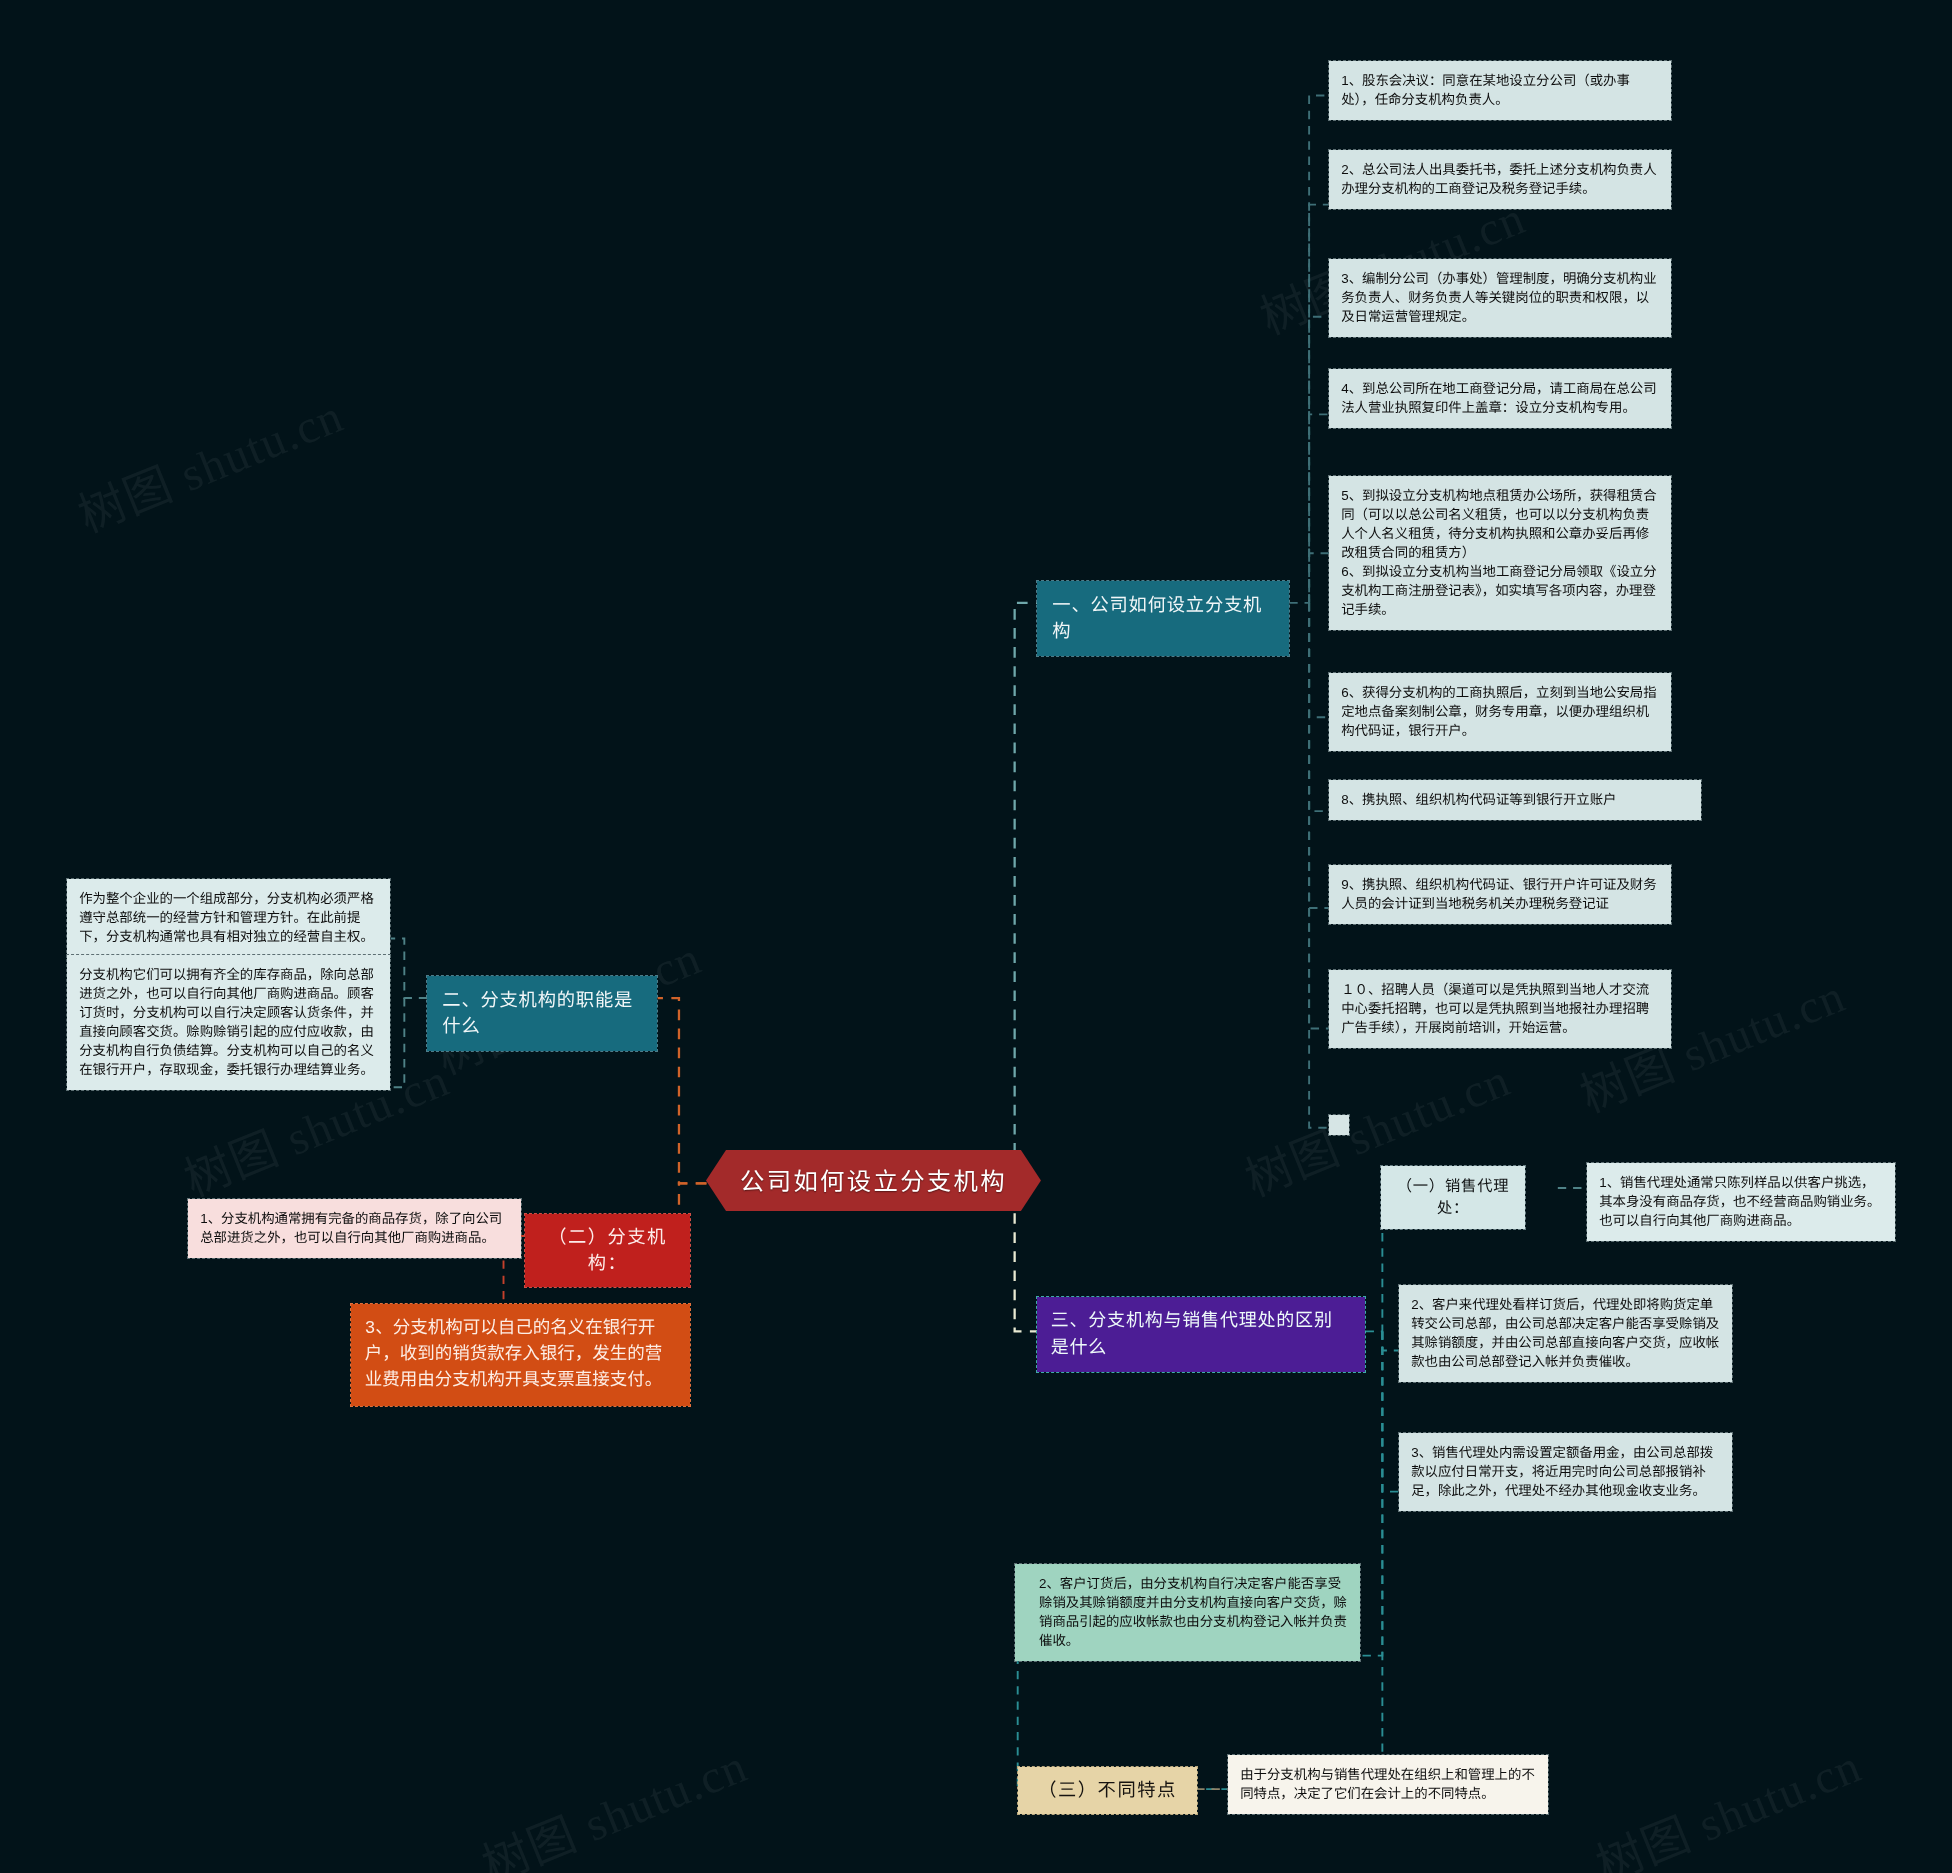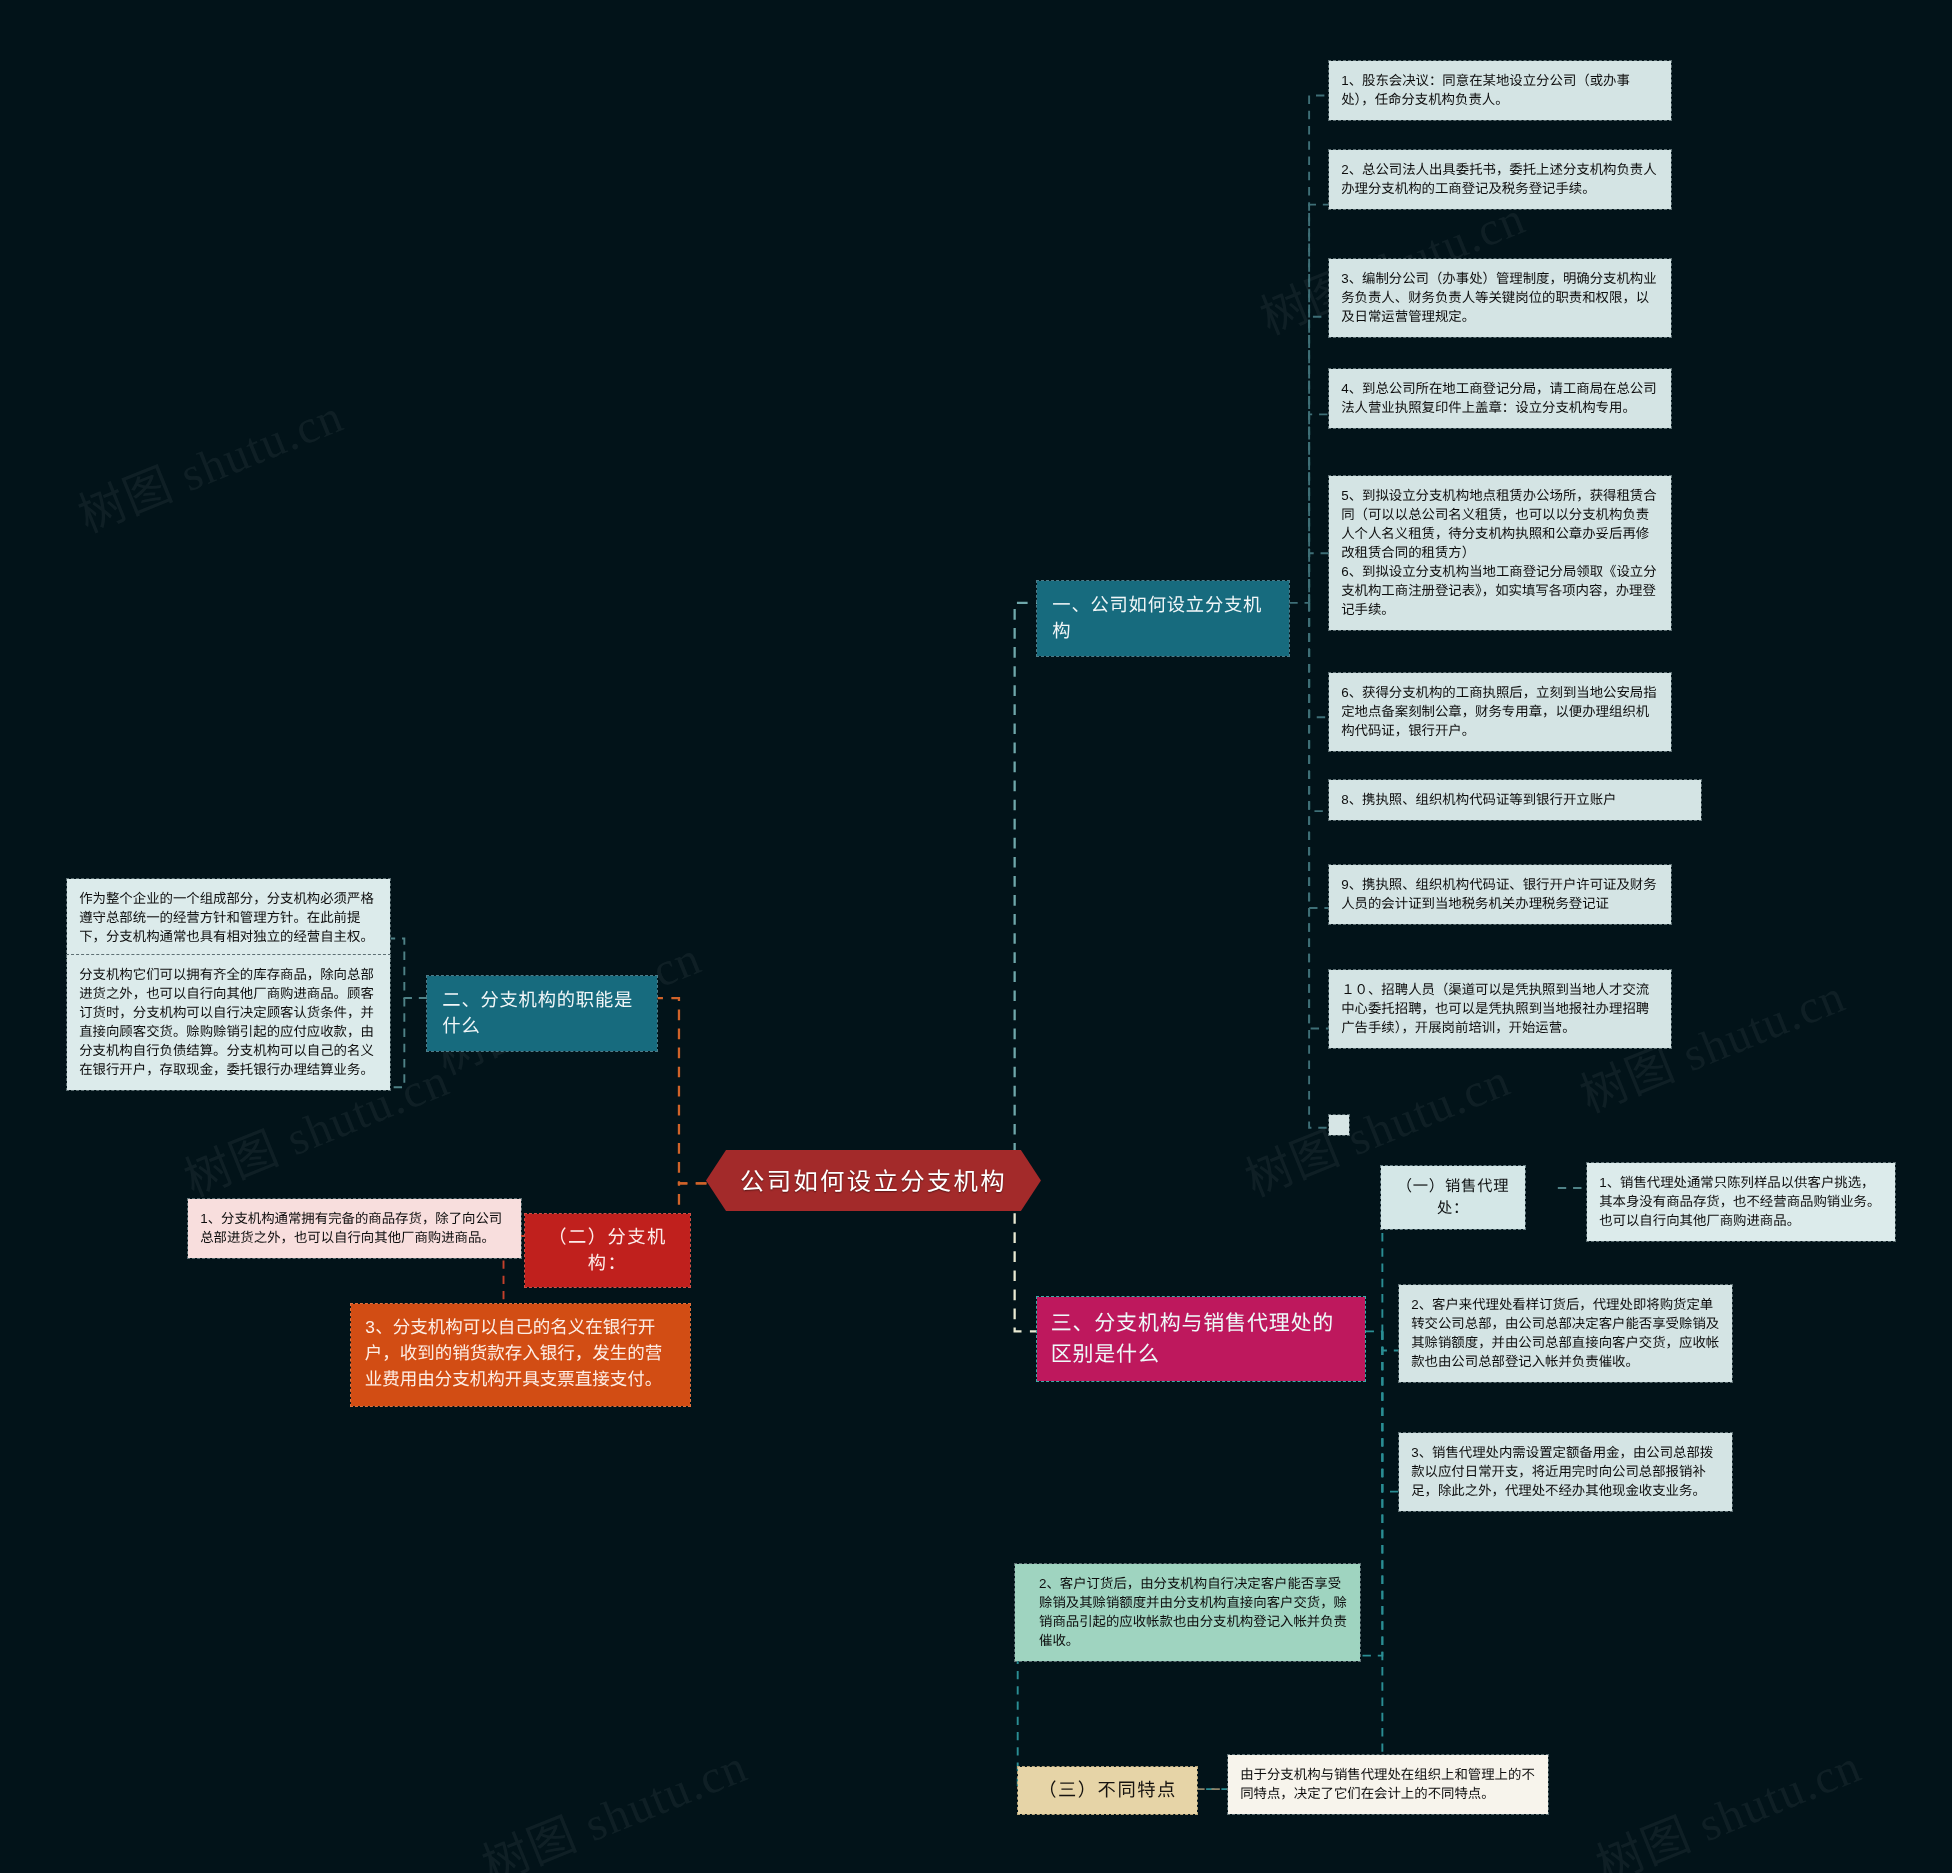--- a/index.html
+++ b/index.html
@@ -51,21 +51,21 @@
   .leaf.pale{background:#dcebeb;}
 
   
   .t-teal{
     background:#176b7e;color:#f2f7f8;font-size:18.3px;
     padding:10.7px 15.3px 12.2px 15.3px;
     outline:1.5px dashed #4e7d8a;outline-offset:-0.8px;
     letter-spacing:0.8px;
   }
   .t-teal2{
-    background:#be185d;color:#eefafa;font-size:21px;
+    background:#4c1d95;color:#eefafa;font-size:18px;
     padding:10px 13.7px 11.4px 13.7px;
     outline:1.5px dashed #3fa9a9;outline-offset:-0.8px;
     letter-spacing:0.8px;line-height:1.48;
   }
   .t-red{
     background:#c0201d;color:#fdecea;font-size:18.3px;
     padding:10px 17px 11.4px 17px;
     outline:1.5px dashed #d04e45;outline-offset:-0.8px;
     letter-spacing:1.5px;text-align:center;
   }

